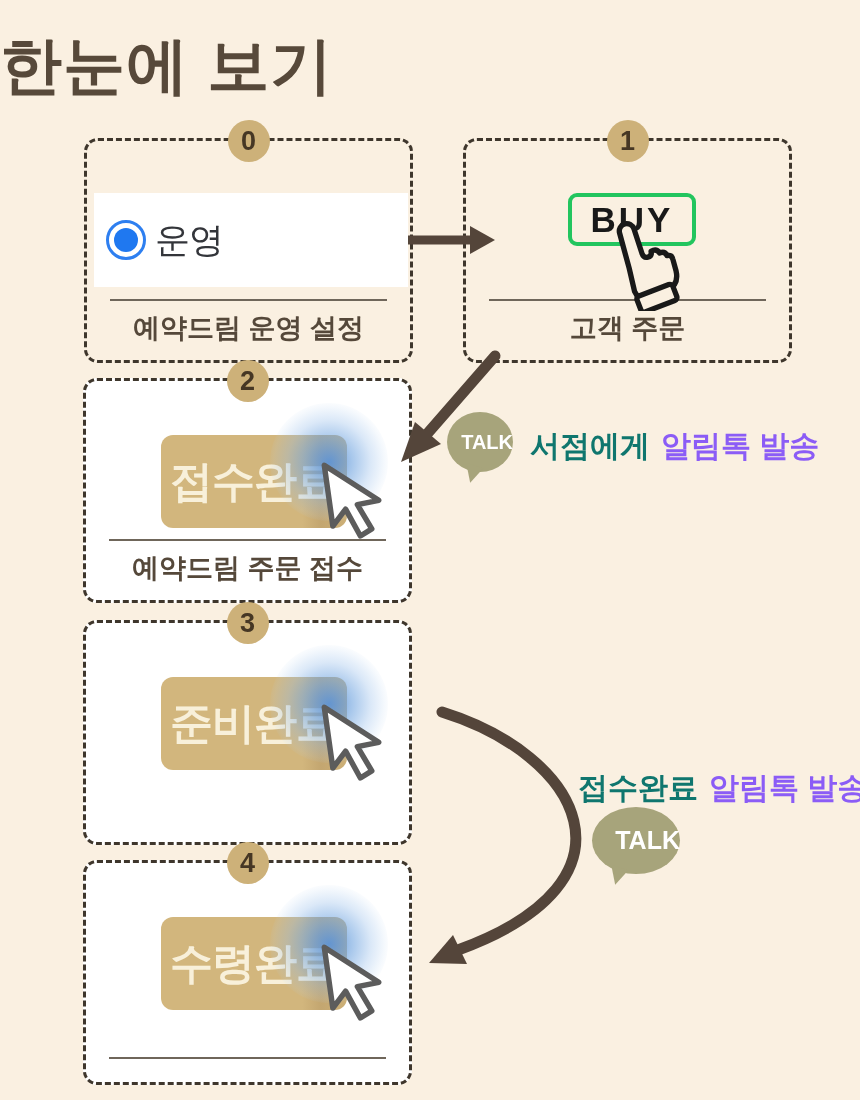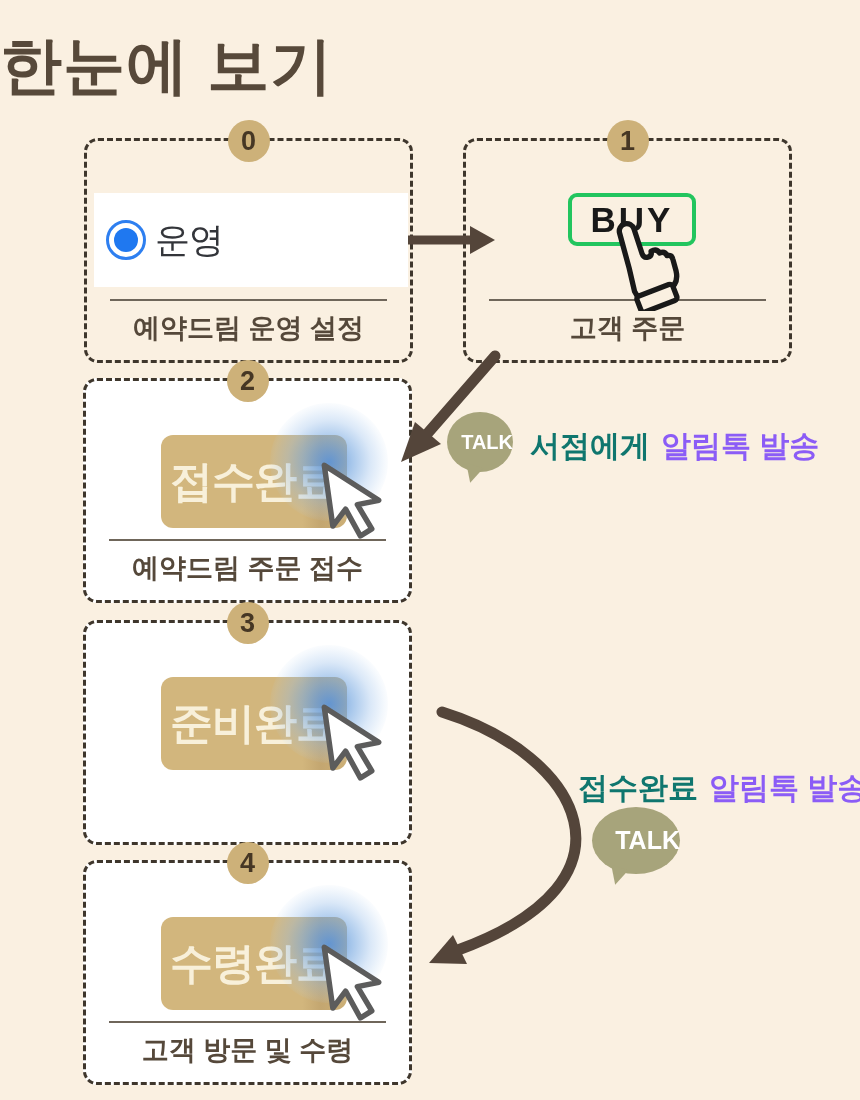--- a/index.html
+++ b/index.html
@@ -196,17 +196,16 @@
     <div class="badge">4</div>
     <div class="status-btn">수령완료</div>
     <div class="glow"></div>
     <div class="cursor-icon">
       <svg width="78" height="90" viewBox="0 0 56 66" style="transform:rotate(-8deg);">
         <polygon points="8,3 8,48 19,37 27,58 36,54 28,35 44,34" fill="#ffffff" stroke="#5c5c5c" stroke-width="4" stroke-linejoin="round"></polygon>
       </svg>
     </div>
     <div class="caption-area">
       <div class="caption-line"></div>
-      <div class="caption">고객 방문 및 수령</div>
     </div>
   </div>
 
 </div>
 
 </body></html>

